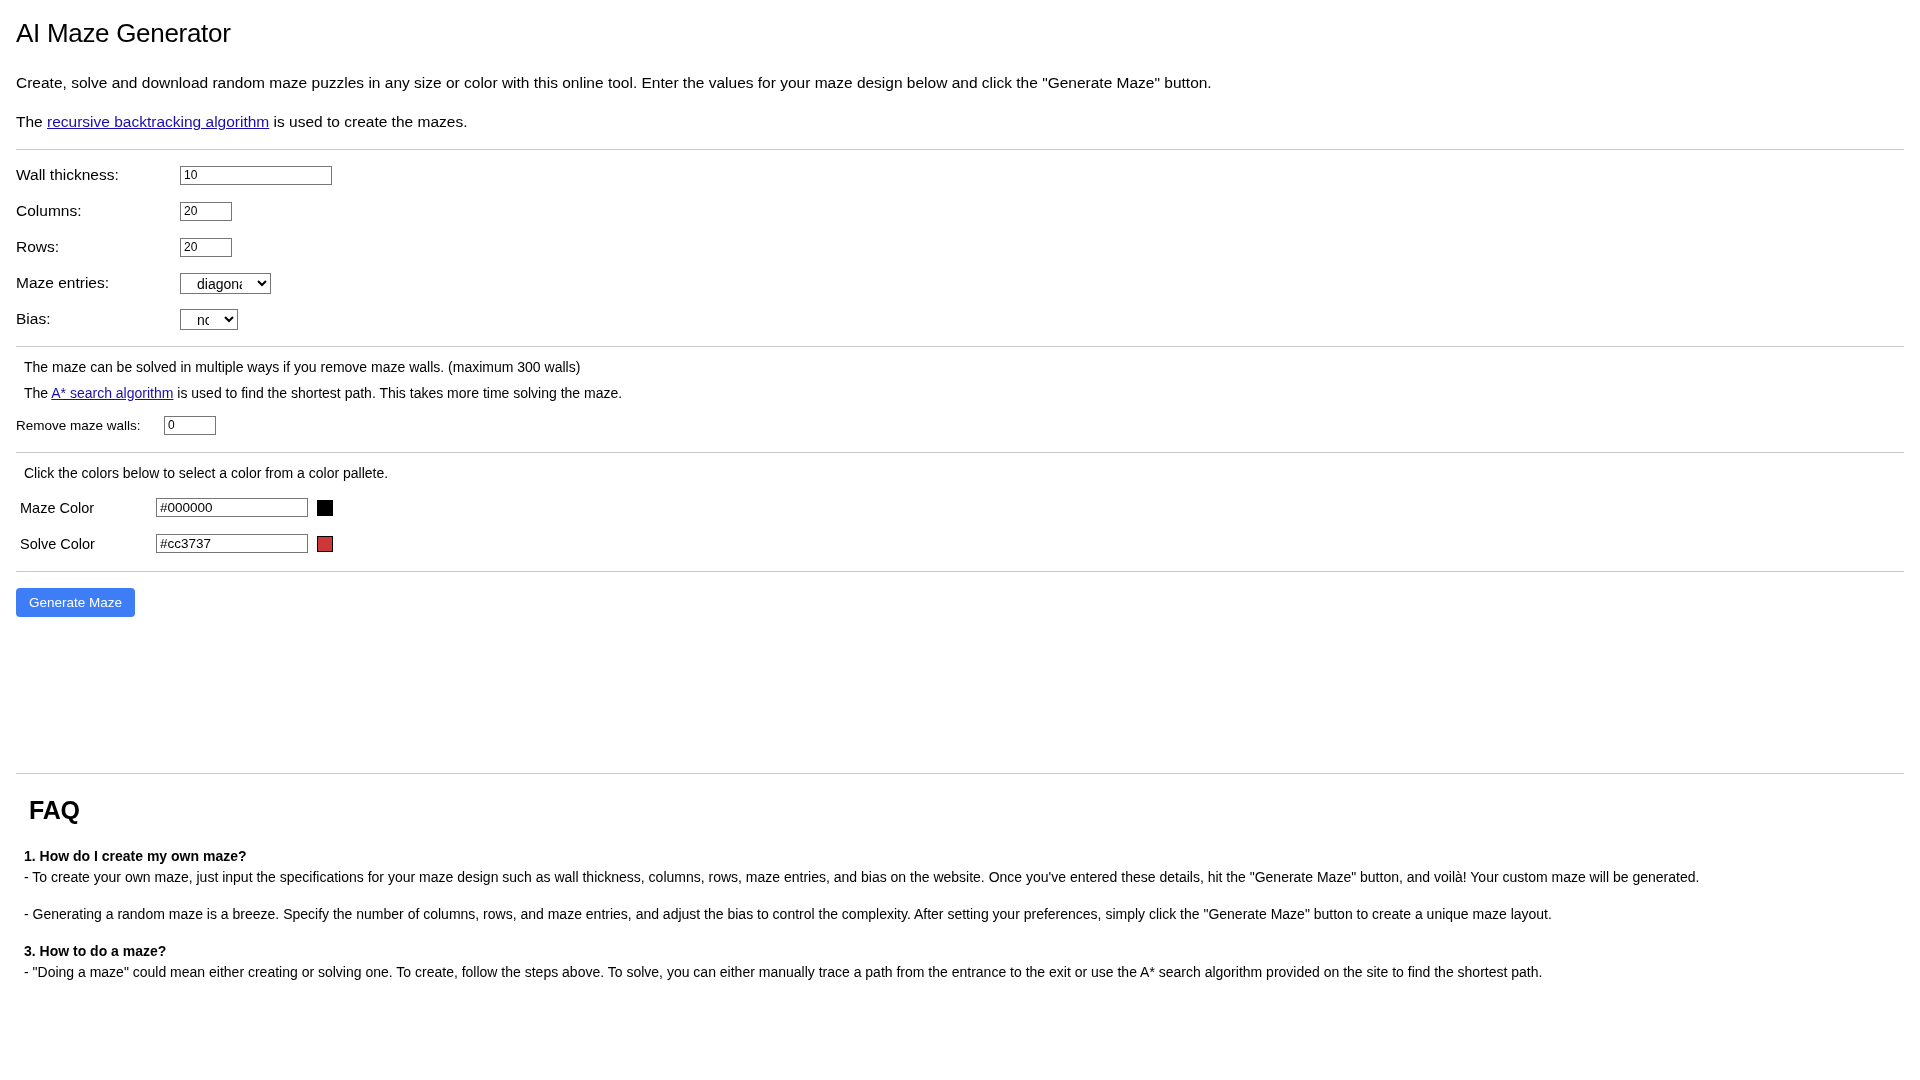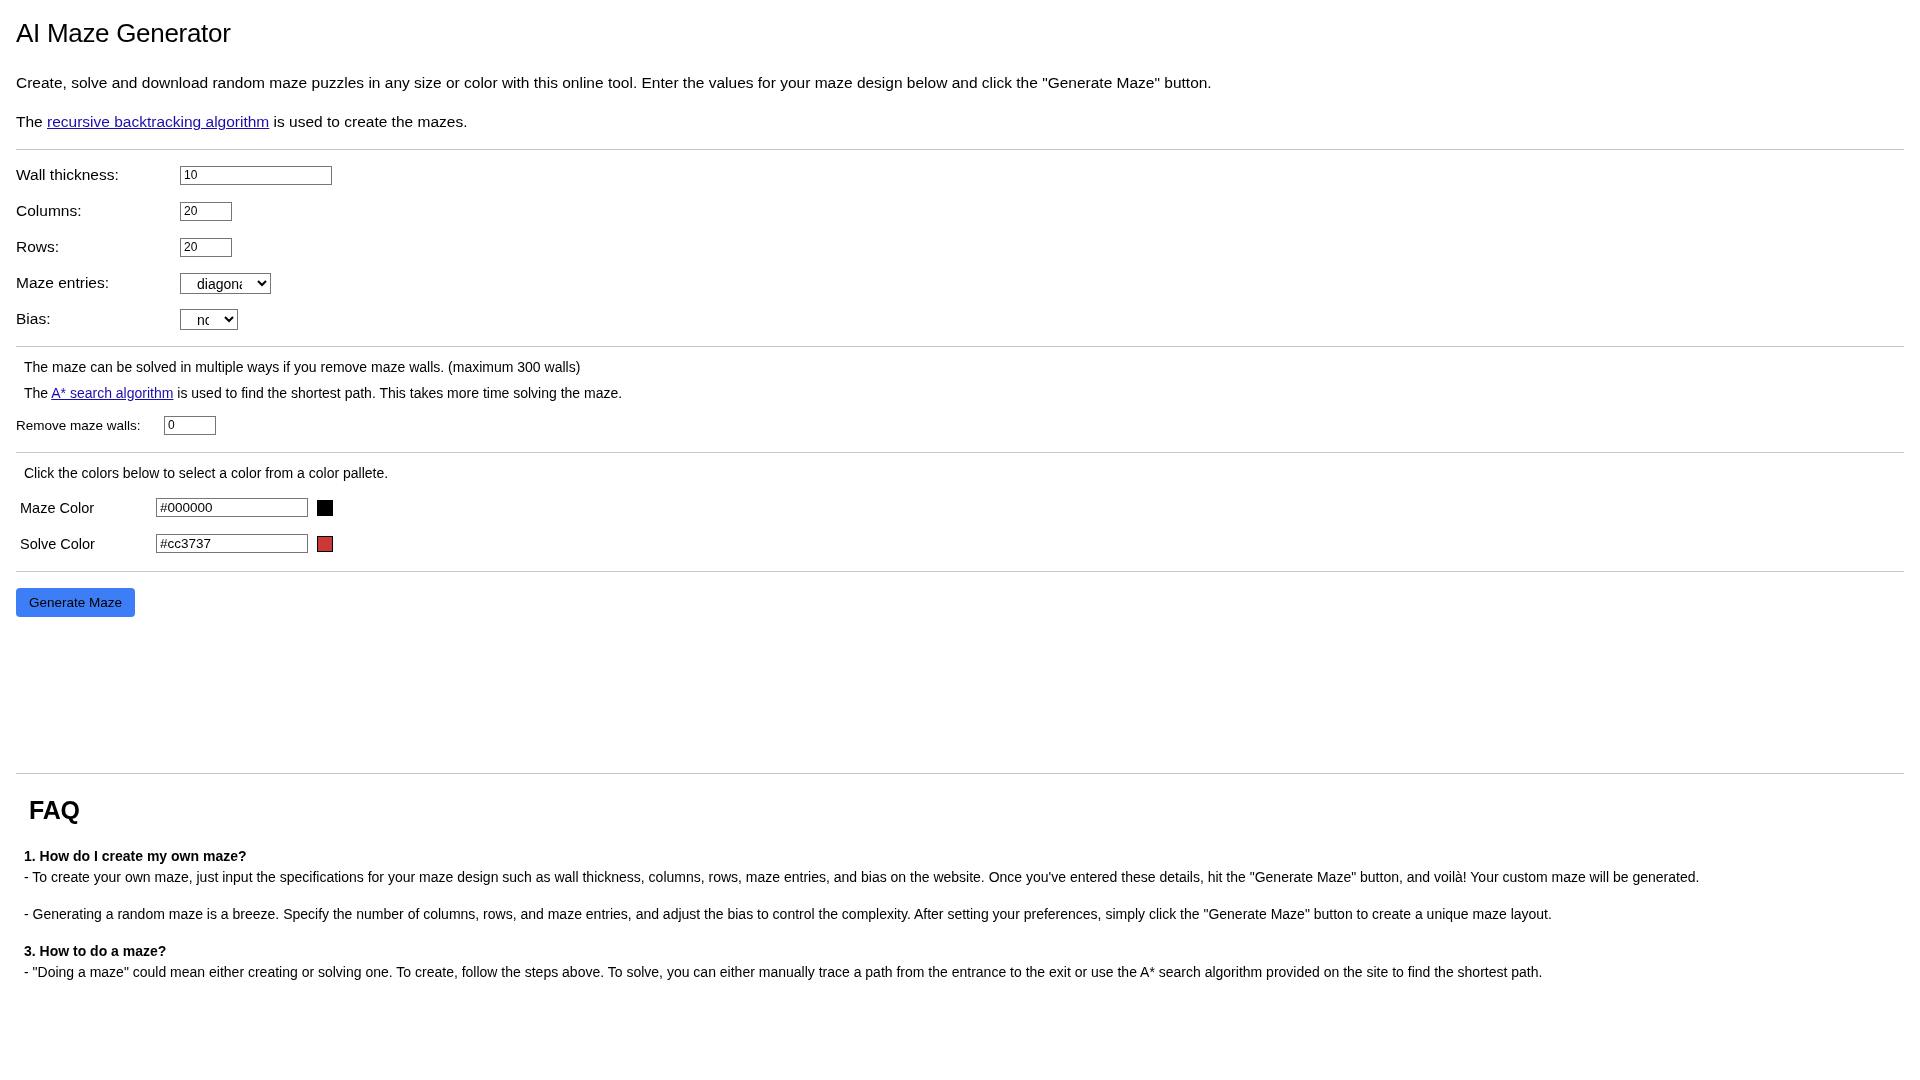--- a/index.html
+++ b/index.html
@@ -131,21 +131,21 @@
     height: 16px;
     border: 1px solid #000000;
     margin-left: 9px;
     box-sizing: border-box;
     flex: 0 0 16px;
     cursor: pointer;
   }
   .btn-generate {
     font-family: "Liberation Sans", sans-serif;
     font-size: 13.5px;
-    color: #000000;
+    color: #ffffff;
     background: #3d7df6;
     border: none;
     border-radius: 4px;
     padding: 8px 13px;
     cursor: pointer;
     margin-top: 16px;
     display: inline-block;
     line-height: 1;
   }
   .spacer-gen { height: 140px; }

